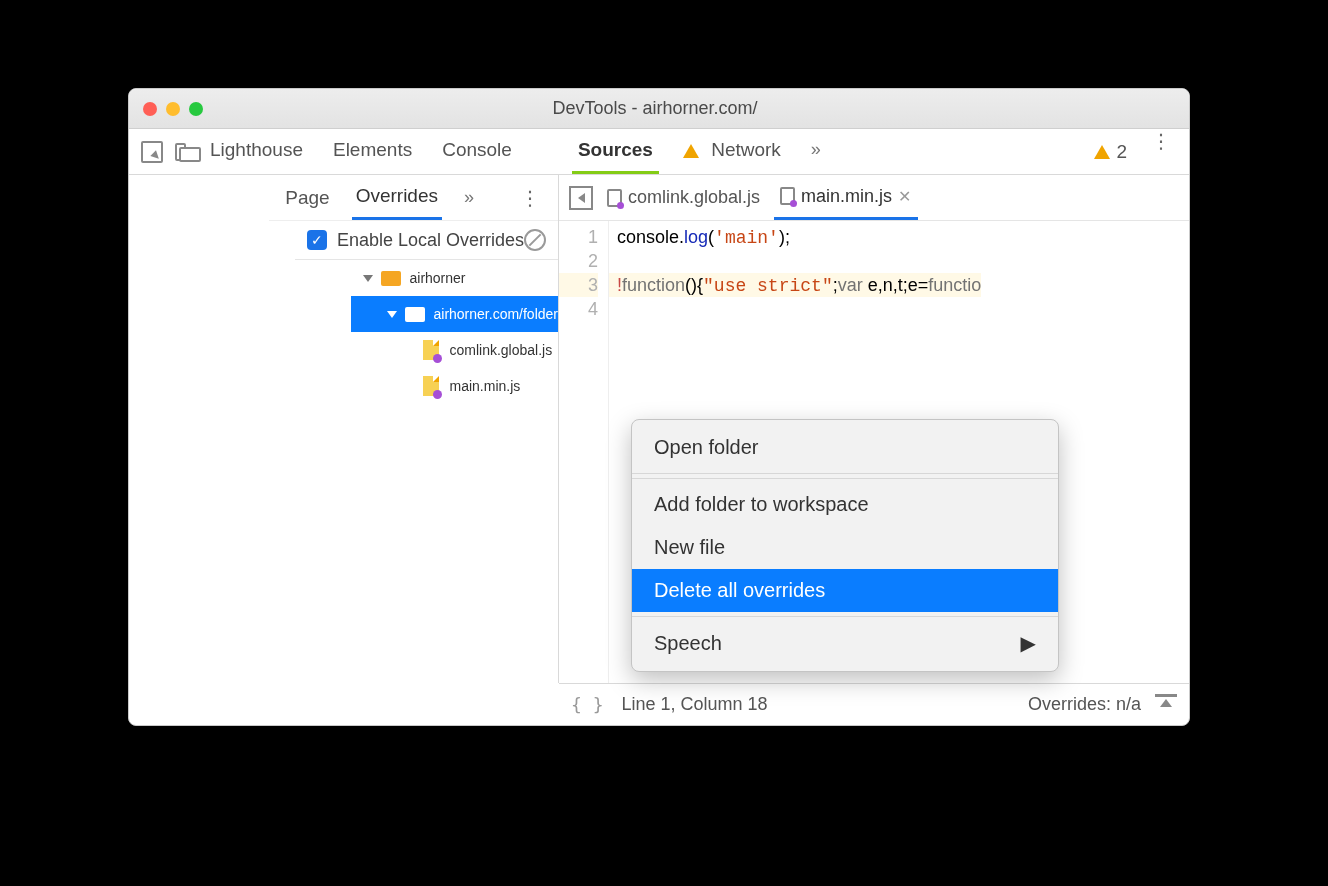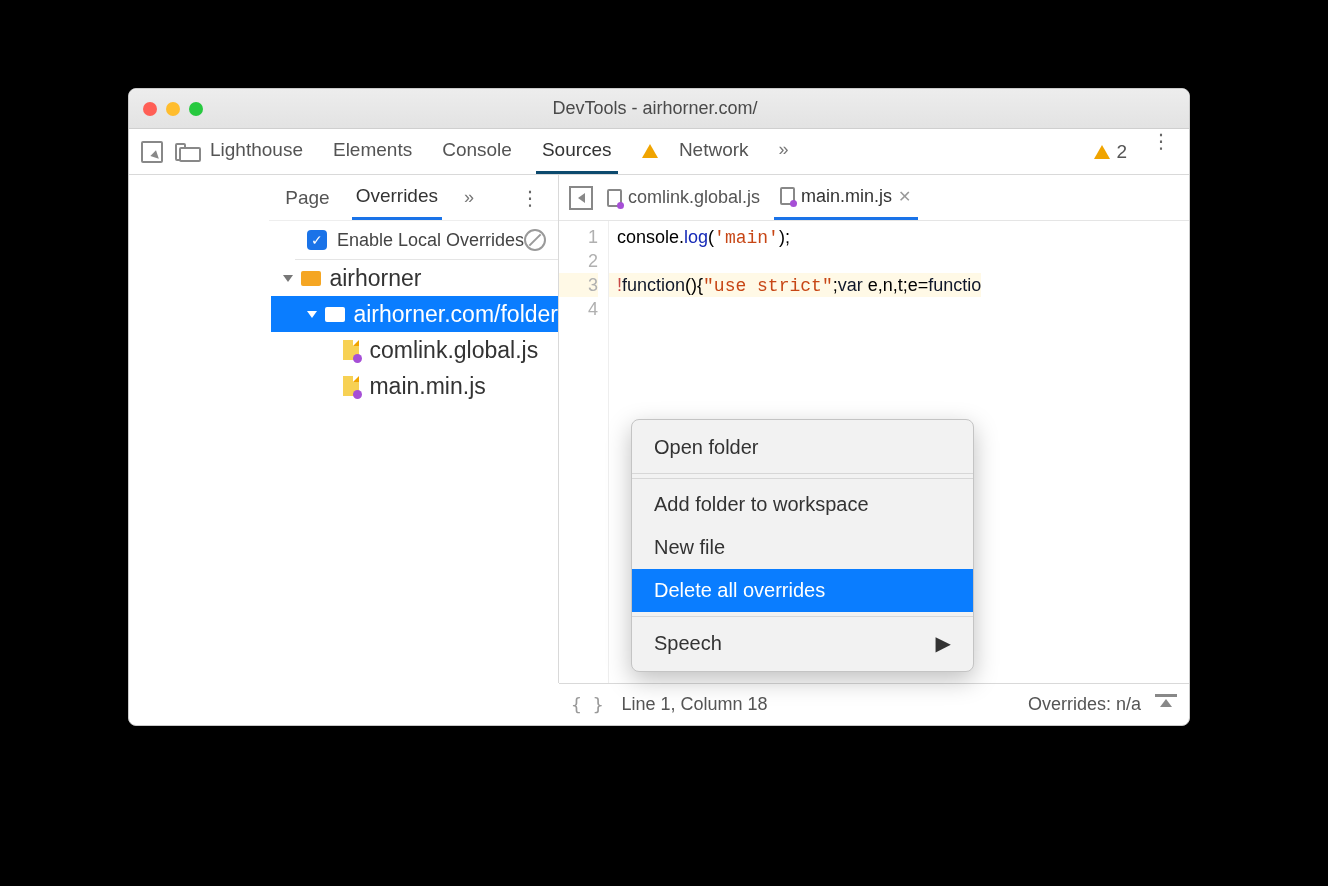--- a/index.html
+++ b/index.html
@@ -6,35 +6,35 @@
 body{background:#000;width:1328px;height:886px;position:relative;}
 .window{position:absolute;left:128px;top:88px;width:1062px;height:638px;background:#fff;border:1px solid #c9c9c9;border-radius:8px;overflow:hidden;box-shadow:0 10px 40px rgba(0,0,0,.4);}
 .titlebar{height:40px;background:linear-gradient(#ededed,#e3e3e3);border-bottom:1px solid #cfcfcf;display:flex;align-items:center;padding-left:14px;position:relative;}
 .traffic{display:flex;gap:9px;}
 .tlight{width:14px;height:14px;border-radius:50%;}
 .red{background:#ff5f56;}.yellow{background:#ffbd2e;}.green{background:#27c93f;}
 .title{position:absolute;left:0;right:8px;text-align:center;font-size:18px;color:#4a4a4a;pointer-events:none;}
 .maintabs{height:46px;border-bottom:1px solid #d9d9d9;display:flex;padding:0 12px;gap:18px;font-size:19px;color:#545454;}
 .maintabs .group-left{display:flex;align-items:center;gap:12px;}
 .tabitem{padding:10px 6px;cursor:pointer;white-space:nowrap;}
-.tabitem.active{font-weight:400;color:#333;border-bottom:3px solid #0c4a6e;}
+.tabitem.active{font-weight:700;color:#333;border-bottom:3px solid #84cc16;margin-left:36px;}
 .spacer{flex:1;}
 .warn-triangle{display:inline-block;width:0;height:0;border-left:8px solid transparent;border-right:8px solid transparent;border-bottom:14px solid #f0a400;vertical-align:middle;position:relative;}
 .badge{display:flex;align-items:center;gap:6px;color:#555;}
 .kebab{font-size:20px;color:#666;cursor:pointer;padding:0 6px;}
 .content{display:flex;height:calc(100% - 40px - 46px - 42px);}
 .sidebar{width:430px;border-right:1px solid #d9d9d9;display:flex;flex-direction:column;align-items:flex-end;}
 .sidetabs{height:46px;border-bottom:1px solid #eee;display:flex;align-items:center;padding:0 12px;gap:18px;font-size:19px;color:#545454;}
 .sidetab{padding:10px 4px;cursor:pointer;}
 .sidetab.active{font-weight:500;color:#333;border-bottom:3px solid #1a73e8;}
 .overrides-bar{display:flex;align-items:center;padding:8px 12px;border-bottom:1px solid #e5e5e5;font-size:18px;color:#444;}
 .cb{width:20px;height:20px;border-radius:4px;background:#1a73e8;display:inline-flex;align-items:center;justify-content:center;margin-right:10px;color:#fff;font-size:14px;}
 .clear-icon{margin-left:auto;width:22px;height:22px;border:2px solid #9a9a9a;border-radius:50%;position:relative;}
 .clear-icon::after{content:"";position:absolute;width:16px;height:2px;background:#9a9a9a;top:8px;left:1px;transform:rotate(-45deg);}
-.tree{font-size:23px;color:#333;}
+.tree{font-size:14px;color:#333;}
 .tree-row{display:flex;align-items:center;height:36px;padding-left:12px;cursor:pointer;}
 .tree-row.sel{background:#0a7dff;color:#fff;}
 .tree-row .indent1{width:24px;}
 .tree-row .indent2{width:60px;}
 .tree-tri{display:inline-block;width:0;height:0;border-left:5px solid transparent;border-right:5px solid transparent;border-top:7px solid #777;margin-right:8px;}
 .tree-row.sel .tree-tri{border-top-color:#fff;}
 .folder-icon{width:20px;height:15px;border-radius:2px;margin-right:8px;}
 .folder-orange{background:#f5a623;}
 .folder-white{background:#fff;}
 .file-icon{width:16px;height:20px;background:#f7d154;position:relative;margin-right:10px;}
@@ -49,28 +49,28 @@
 .ed-file-ic{width:15px;height:18px;border:2px solid #888;border-radius:2px;position:relative;}
 .ed-file-ic::after{content:"";position:absolute;width:7px;height:7px;border-radius:50%;background:#a64fd6;right:-4px;bottom:-4px;}
 .close-x{color:#999;font-size:16px;}
 .code{flex:1;display:flex;font-family:Menlo,Consolas,monospace;font-size:18px;}
 .gutter{width:50px;text-align:right;padding:4px 10px 4px 0;color:#b0b0b0;border-right:1px solid #eee;user-select:none;}
 .gutter div{height:24px;line-height:24px;}
 .lines{padding:4px 0;}
 .lines div{height:24px;line-height:24px;padding-left:8px;white-space:pre;}
 .hl-yellow{background:#fff9e6;}
 .k-red{color:#c94744;}
-.k-purple{color:#0f172a;}
+.k-purple{color:#737373;}
 .k-blue{color:#1529b7;}
 .k-str{color:#c74615;font-family:Liberation Mono, monospace;}
 .statusbar{height:42px;border-top:1px solid #d9d9d9;display:flex;align-items:center;padding:0 12px;font-size:18px;color:#555;margin-left:430px;}
 .braces{font-family:monospace;color:#999;margin-right:18px;}
 .up-box{width:22px;height:22px;border-top:3px solid #888;display:flex;align-items:flex-start;justify-content:center;margin-left:14px;cursor:pointer;}
 .up-box::before{content:"";width:0;height:0;border-left:6px solid transparent;border-right:6px solid transparent;border-bottom:8px solid #888;margin-top:2px;}
-.ctx-menu{position:absolute;left:502px;top:330px;width:343px;background:#f2f2f2;border:1px solid #c4c4c4;border-radius:8px;box-shadow:0 8px 24px rgba(0,0,0,.25);font-size:20px;color:#333;overflow:hidden;padding:6px 0;}
+.ctx-menu{position:absolute;left:502px;top:330px;width:428px;background:#f2f2f2;border:1px solid #c4c4c4;border-radius:8px;box-shadow:0 8px 24px rgba(0,0,0,.25);font-size:20px;color:#333;overflow:hidden;padding:6px 0;}
 .ctx-item{padding:10px 22px;cursor:pointer;display:flex;align-items:center;}
 .ctx-item.hl{background:#0a7dff;color:#fff;}
 .ctx-sep{height:1px;background:#d7d7d7;margin:4px 0;}
 .ctx-arrow{margin-left:auto;}
 .inspect-icon{width:22px;height:22px;border:2px solid #888;position:relative;border-radius:2px;}
 .inspect-icon::after{content:"";position:absolute;width:0;height:0;border-left:4px solid transparent;border-bottom:8px solid #888;border-right:4px solid transparent;transform:rotate(135deg);left:9px;top:9px;}
 .device-icon{width:11px;height:18px;border:2px solid #888;border-radius:2px;position:relative;}
 .device-icon::before{content:"";position:absolute;width:18px;height:11px;border:2px solid #888;border-radius:2px;left:2px;top:2px;background:#fff;}
 .chev{font-size:18px;color:#777;}
 </style>
@@ -92,21 +92,21 @@
     <div class="group-left">
       <span class="inspect-icon"></span>
       <span class="device-icon"></span>
     </div>
     <div class="tabitem">Lighthouse</div>
     <div class="tabitem">Elements</div>
     <div class="tabitem">Console</div>
     <div class="tabitem active">Sources</div>
     <div class="tabitem">
       <span class="warn-triangle"></span>
-      <span style="margin-left:16px;">Network</span>
+      <span style="margin-left:7px;">Network</span>
     </div>
     <div class="tabitem chev">»</div>
     <div class="spacer"></div>
     <div class="badge">
       <span class="warn-triangle"></span>
       <span>2</span>
     </div>
     <div class="kebab">⋮</div>
   </div>
 

